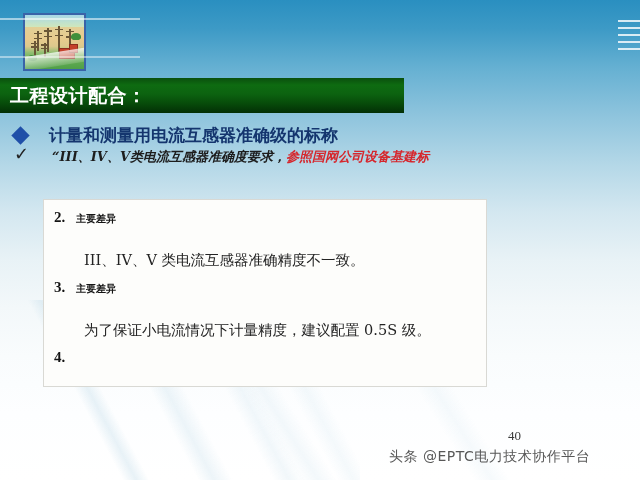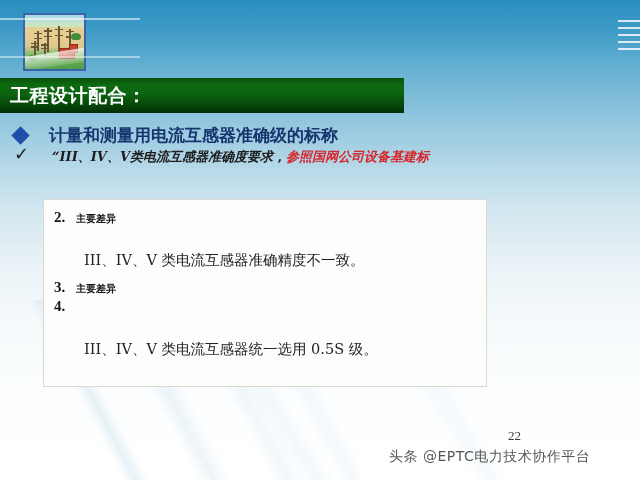--- a/index.html
+++ b/index.html
@@ -346,27 +346,27 @@
         <span class="sec-title">主要差异</span>
       </div>
       <div class="sec-body">III、IV、V 类电流互感器准确精度不一致。</div>
     </div>
 
     <div class="sec">
       <div class="sec-head">
         <span class="sec-num">3.</span>
         <span class="sec-title">主要差异</span>
       </div>
+      <div class="sec-body">为了保证小电流情况下计量精度，建议配置 0.5S 级。</div>
     </div>
 
     <div class="sec">
       <div class="sec-head">
         <span class="sec-num">4.</span>
       </div>
-      <div class="sec-body">III、IV、V 类电流互感器统一选用 0.5S 级。</div>
     </div>
 
   </div>
 
-  <div id="page-num">22</div>
+  <div id="page-num">40</div>
   <div id="watermark">头条 @EPTC电力技术协作平台</div>
 
 </div>
 
 </body></html>

